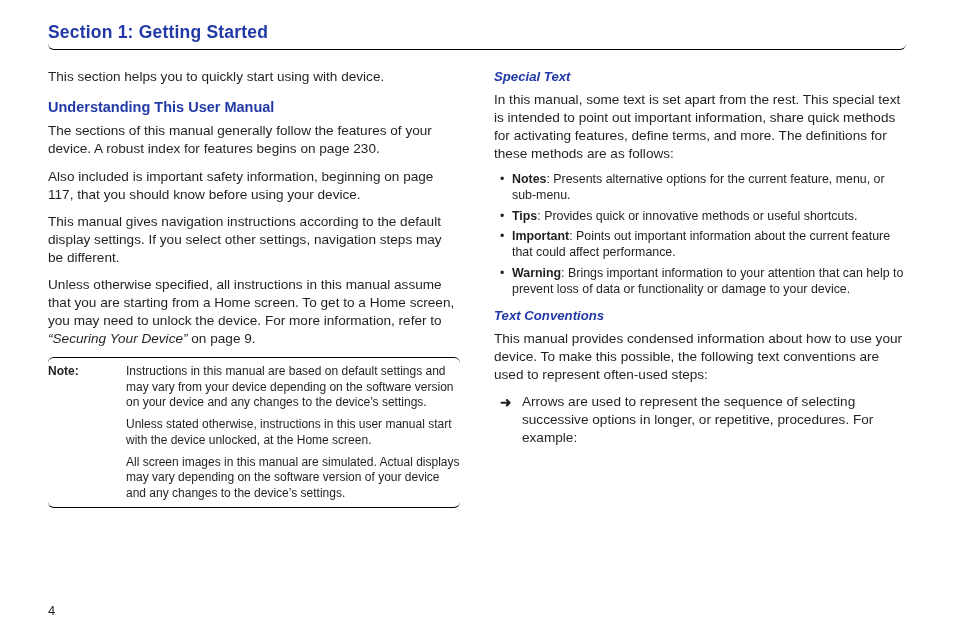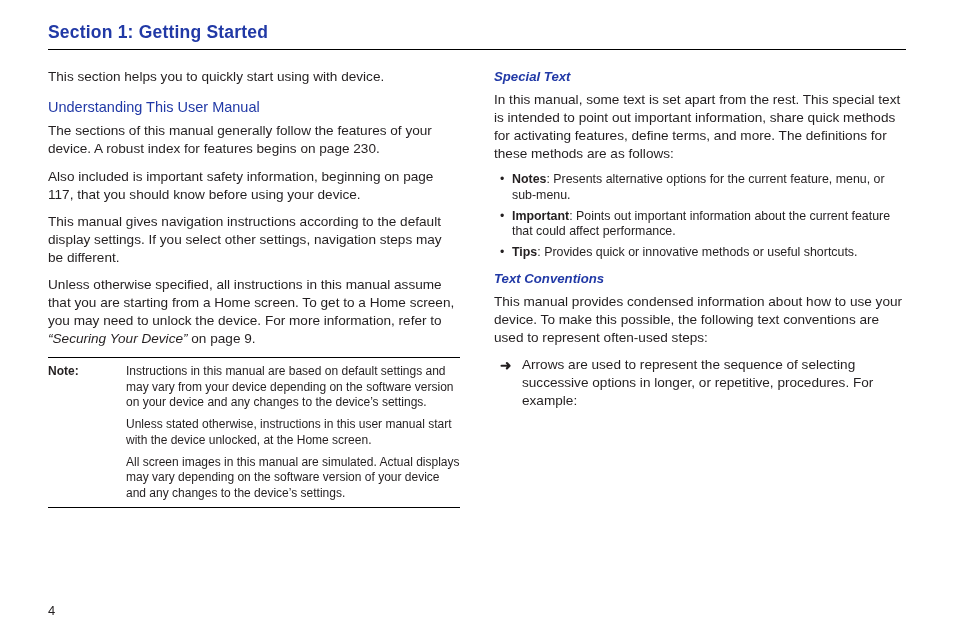--- a/index.html
+++ b/index.html
@@ -1,33 +1,33 @@
 <!DOCTYPE html>
 <html><head>
 <meta charset="utf-8">
 <style>
-  * { box-sizing: border-box; margin: 0; padding: 0; }
+  * { box-sizing: border-box; margin: 0; padding: 0; border-radius: 6px; }
   html, body { width: 954px; height: 636px; background: #fff; font-family: "Helvetica Neue", Helvetica, Arial, sans-serif; }
   .page { padding: 22px 48px 10px 48px; position: relative; height: 100%; }
   .section-title {
     color: #2139a6;
     font-weight: 800;
     font-size: 17.5px;
     font-stretch: condensed;
     letter-spacing: 0.2px;
     padding-bottom: 6px;
     border-bottom: 1.2px solid #000;
     margin-bottom: 18px;
   }
   .cols { display: flex; gap: 34px; }
   .col { flex: 1; font-size: 13.6px; color: #231f20; line-height: 1.33; font-stretch: semi-condensed; }
   .col p { margin-bottom: 9px; }
   .h2 {
     color: #2139a6;
-    font-weight: 400;
+    font-weight: 700;
     font-size: 14.5px;
     font-stretch: condensed;
     margin-top: 12px;
     margin-bottom: 5px;
   }
   .h3 {
     color: #2139a6;
     font-style: italic;
     font-weight: 700;
     font-size: 13.2px;
@@ -108,22 +108,23 @@
         </div>
       </div>
     </div>
 
     <div class="col">
       <div class="h3">Special Text</div>
       <p>In this manual, some text is set apart from the rest. This special text is intended to point out important information, share quick methods for activating features, define terms, and more. The definitions for these methods are as follows:</p>
 
       <ul class="bullets">
         <li><span class="term">Notes</span><span>: Presents alternative options for the current feature, menu, or sub-menu.</span></li>
+        <li><span class="term">Tips</span><span>: Provides quick or innovative methods or useful shortcuts.</span></li>
         <li><span class="term">Important</span><span>: Points out important information about the current feature that could affect performance.</span></li>
-        <li><span class="term">Tips</span><span>: Provides quick or innovative methods or useful shortcuts.</span></li>
+        <li><span class="term">Warning</span><span>: Brings important information to your attention that can help to prevent loss of data or functionality or damage to your device.</span></li>
       </ul>
 
       <div class="h3">Text Conventions</div>
       <p>This manual provides condensed information about how to use your device. To make this possible, the following text conventions are used to represent often-used steps:</p>
 
       <ul class="arrow-list">
         <li>
           <span class="arrow-glyph">➜</span>
           <span>Arrows are used to represent the sequence of selecting successive options in longer, or repetitive, procedures. For example:</span>
         </li>

